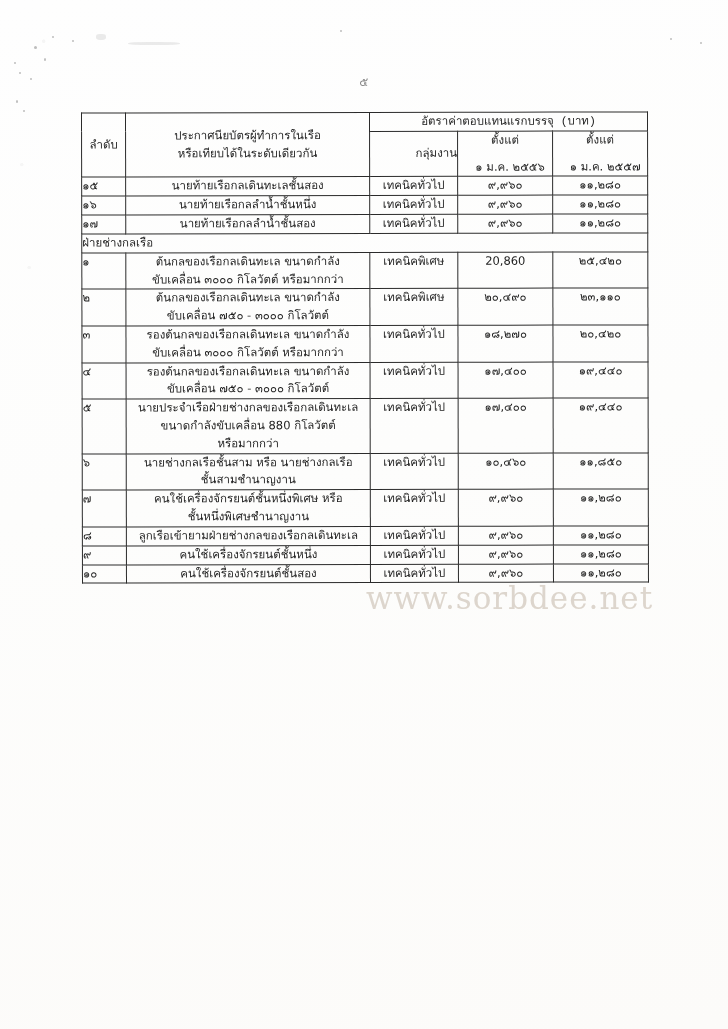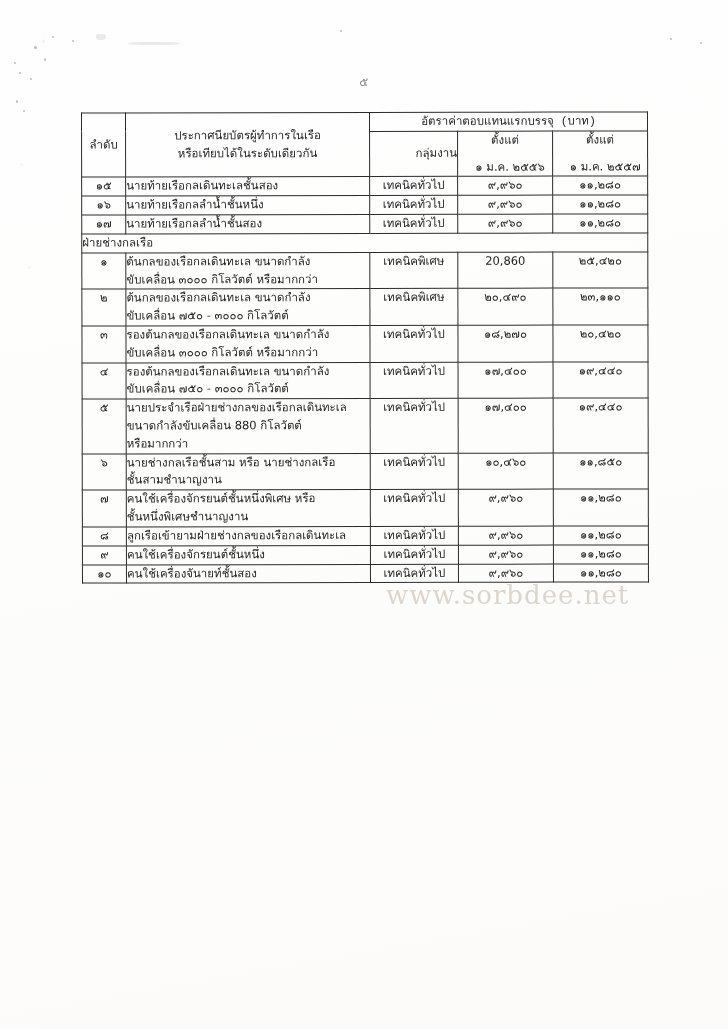--- a/index.html
+++ b/index.html
@@ -44,24 +44,24 @@
     width: 728px;
     text-align: center;
     font-size: 12px;
     color: rgba(30,30,30,0.55);
     letter-spacing: 0.5px;
   }
 
   
   .watermark {
     position: absolute;
-    left: 386px;
+    left: 366px;
     top: 580px;
     font-family: "DejaVu Serif", "Liberation Serif", serif;
-    font-size: 26px;
+    font-size: 31px;
     color: rgba(176,160,140,0.42);
     letter-spacing: 1px;
     white-space: nowrap;
     pointer-events: none;
     user-select: none;
   }
 
   
   .table-wrap {
     position: absolute;
@@ -113,26 +113,25 @@
   .hdr-sub .ln1 { display: block; margin-bottom: 9px; }
   .hdr-sub .ln2 { display: block; padding-left: 10px; }
   .hdr-group {
     text-align: right;
     padding: 6px 3px;
     font-size: 11.5px;
   }
 
   
   .cell-seq {
-    text-align: center;
     padding: 5px 3px;
     font-size: 11.5px;
   }
   .cell-cert {
-    text-align: left;
+    text-align: center;
     padding: 5px 4px 5px 9px;
     font-size: 11.5px;
   }
   .cell-cert .ln { display: block; }
   .cell-group {
     text-align: center;
     padding: 5px 3px;
     font-size: 11.5px;
     vertical-align: top;
   }
@@ -327,21 +326,21 @@
           <td class="cell-cert">
             <span class="ln">คนใช้เครื่องจักรยนต์ชั้นหนึ่ง</span>
           </td>
           <td class="cell-group">เทคนิคทั่วไป</td>
           <td class="cell-rate">๙,๙๖๐</td>
           <td class="cell-rate">๑๑,๒๘๐</td>
         </tr>
         <tr>
           <td class="cell-seq">๑๐</td>
           <td class="cell-cert">
-            <span class="ln">คนใช้เครื่องจันายท์ชั้นสอง</span>
+            <span class="ln">คนใช้เครื่องจักรยนต์ชั้นสอง</span>
           </td>
           <td class="cell-group">เทคนิคทั่วไป</td>
           <td class="cell-rate">๙,๙๖๐</td>
           <td class="cell-rate">๑๑,๒๘๐</td>
         </tr>
       </tbody>
   </table>
 </div>
 
 </body></html>

